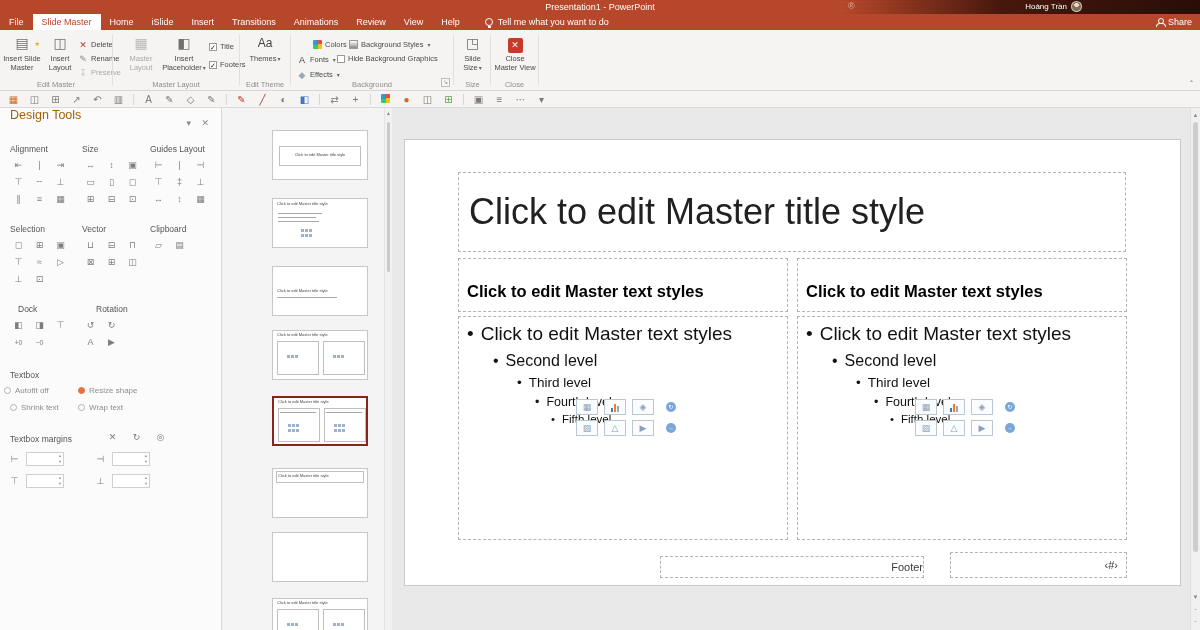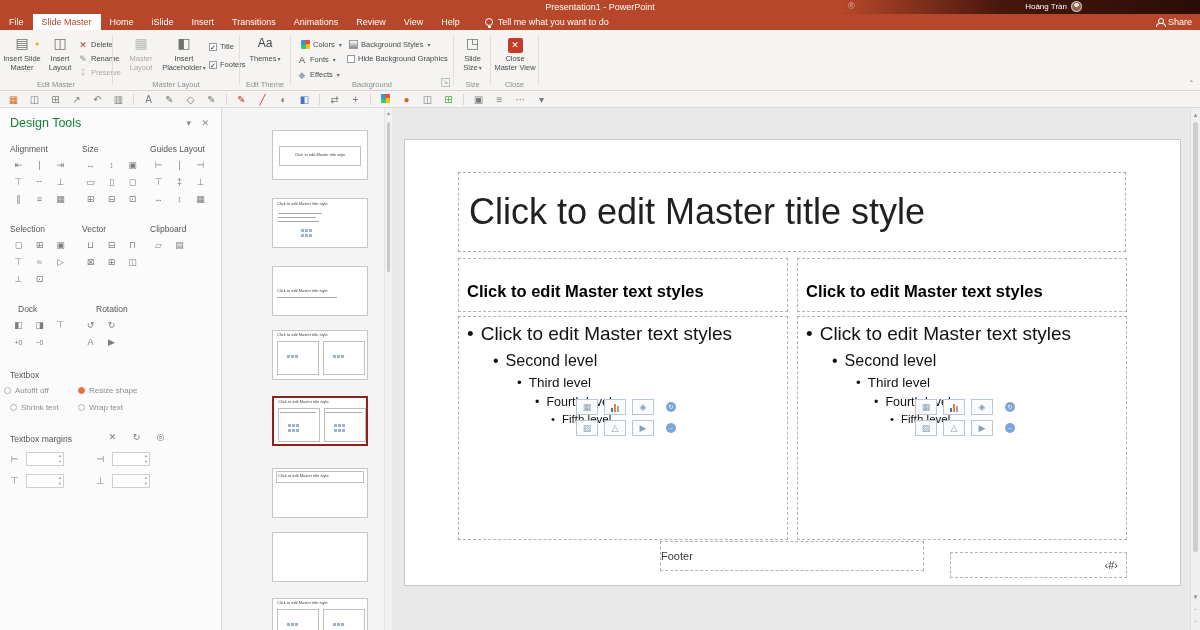--- a/index.html
+++ b/index.html
@@ -47,21 +47,21 @@
 .bgsq{display:inline-block;width:9px;height:9px;border:1px solid #9a9a9a;background:linear-gradient(180deg,#fff,#8a8a8a);}
 .dlauncher{position:absolute;right:3px;bottom:3px;width:9px;height:9px;border:1px solid #bdbdbd;font-size:6px;line-height:7px;text-align:center;color:#7a7a7a;}
 .ribcollapse{position:absolute;right:7px;bottom:1px;font-size:9px;color:#7a7a7a;}
 
 .quickbar{position:absolute;left:0;top:91px;right:0;height:17px;background:#f5f4f2;border-bottom:1px solid #dcdad8;display:flex;align-items:center;padding:0 7px;gap:8px;font-size:10px;color:#7a7a7a;z-index:27;}
 .qi{width:13px;text-align:center;line-height:15px;}
 .qsep{width:1px;height:11px;background:#d9d7d5;}
 .c-orange{color:#d2691e;}.c-red{color:#c0392b;}.c-blue{color:#4472c4;}.c-green{color:#57a64a;}
 
 .dpanel{position:absolute;left:0;top:108px;width:222px;bottom:0;background:#fbfbfb;border-right:1px solid #d8d8d8;z-index:20;}
-.dp-title{position:absolute;left:10px;top:8px;font-size:12.5px;color:#15803d;}
+.dp-title{position:absolute;left:10px;top:0;font-size:12.5px;color:#a16207;}
 .dp-hic{position:absolute;top:10px;font-size:9px;color:#8a8a8a;}
 .dsec{position:absolute;font-size:8.5px;color:#555;}
 .dicon{position:absolute;width:17px;height:15px;text-align:center;line-height:15px;font-size:9px;color:#7d7d7d;}
 .radio{width:7px;height:7px;border:1px solid #b0b0b0;border-radius:50%;background:#fff;display:inline-block;flex:0 0 auto;}
 .radio.on{background:#e8703a;border-color:#e8703a;}
 .dopt{position:absolute;display:flex;align-items:center;gap:4px;font-size:8px;color:#8d8d8d;white-space:nowrap;}
 .spin{position:absolute;width:38px;height:14px;border:1px solid #cfcfcf;background:#fff;}
 .spin .arrows{position:absolute;right:1px;top:1px;bottom:1px;display:flex;flex-direction:column;justify-content:space-between;font-size:4px;line-height:4px;color:#9a9a9a;}
 
 .thumbs{position:absolute;left:222px;top:108px;width:162px;bottom:0;background:#f4f4f4;overflow:hidden;z-index:19;}
@@ -187,41 +187,41 @@
   <div class="rgroup" style="left:240px;width:50px">
     <div class="bigbtn" style="left:5px">
       <span class="bicon" style="font-size:12px;color:#444"><i>Aa</i></span>
       <span>Themes</span><span class="caret">▾</span>
     </div>
     <div class="rg-label">Edit Theme</div>
   </div>
   <div class="rdiv" style="left:290px"></div>
 
   <div class="rgroup" style="left:291px;width:162px">
-    <div class="smallbtn" style="left:10px;top:8px">
+    <div class="smallbtn" style="left:22px;top:8px">
       <span class="quad"></span>
       <span>Colors</span>
         <span class="caret">▾</span>
     </div>
     <div class="smallbtn" style="left:6px;top:23px">
       <span class="sicon" style="color:#444">A</span>
       <span>Fonts</span>
         <span class="caret">▾</span>
     </div>
     <div class="smallbtn" style="left:6px;top:38px">
       <span class="sicon" style="color:#9aa7b5">◆</span>
       <span>Effects</span>
         <span class="caret">▾</span>
     </div>
     <div class="smallbtn" style="left:58px;top:8px">
       <span class="bgsq"></span>
       <span>Background Styles</span>
         <span class="caret">▾</span>
     </div>
-    <label class="chk" style="left:56px;top:24px">
+    <label class="chk" style="left:46px;top:24px">
       <span class="cb"></span>
       <span>Hide Background Graphics</span>
     </label>
     <div class="dlauncher">↘</div>
     <div class="rg-label">Background</div>
   </div>
   <div class="rdiv" style="left:453px"></div>
 
   <div class="rgroup" style="left:454px;width:37px">
     <div class="bigbtn" style="left:0;width:37px">
@@ -611,21 +611,21 @@
               </span>
             <span class="cicon">
                 <i>▶</i>
               </span>
             <span class="badge" style="bottom:3px">→</span>
           </div>
         </div>
       </div>
     </div>
 
-    <div class="ph ph-foot" style="left:255px;top:401px;width:264px;height:30px;justify-content:flex-start">
+    <div class="ph ph-foot" style="left:255px;top:416px;width:264px;height:22px;justify-content:flex-end">
       <span>Footer</span>
     </div>
     <div class="ph ph-foot" style="left:545px;top:412px;width:177px;height:26px;justify-content:flex-end;padding:0 8px">
       <span>‹#›</span>
     </div>
   </div>
 </div>
 
 <div class="vscroll">
   <span class="vsbtn" style="top:2px">▲</span>

